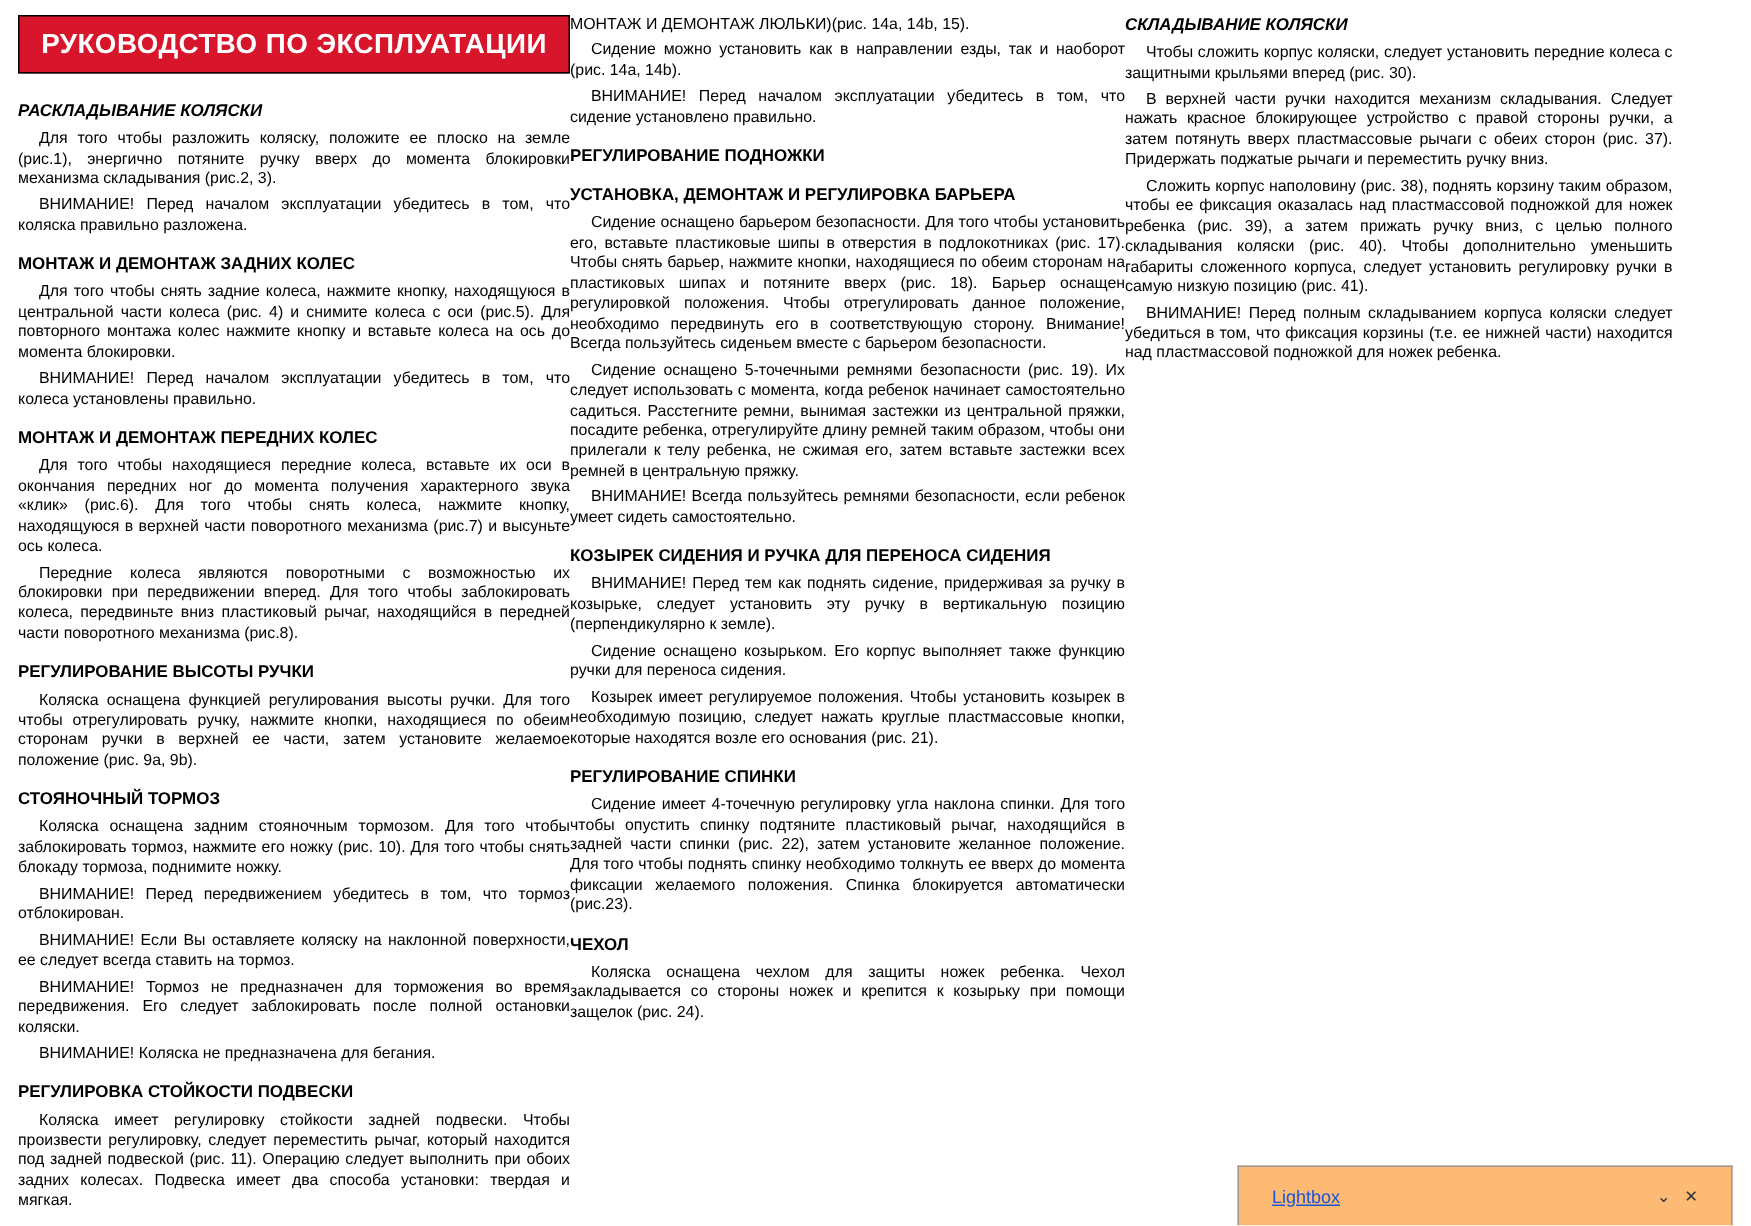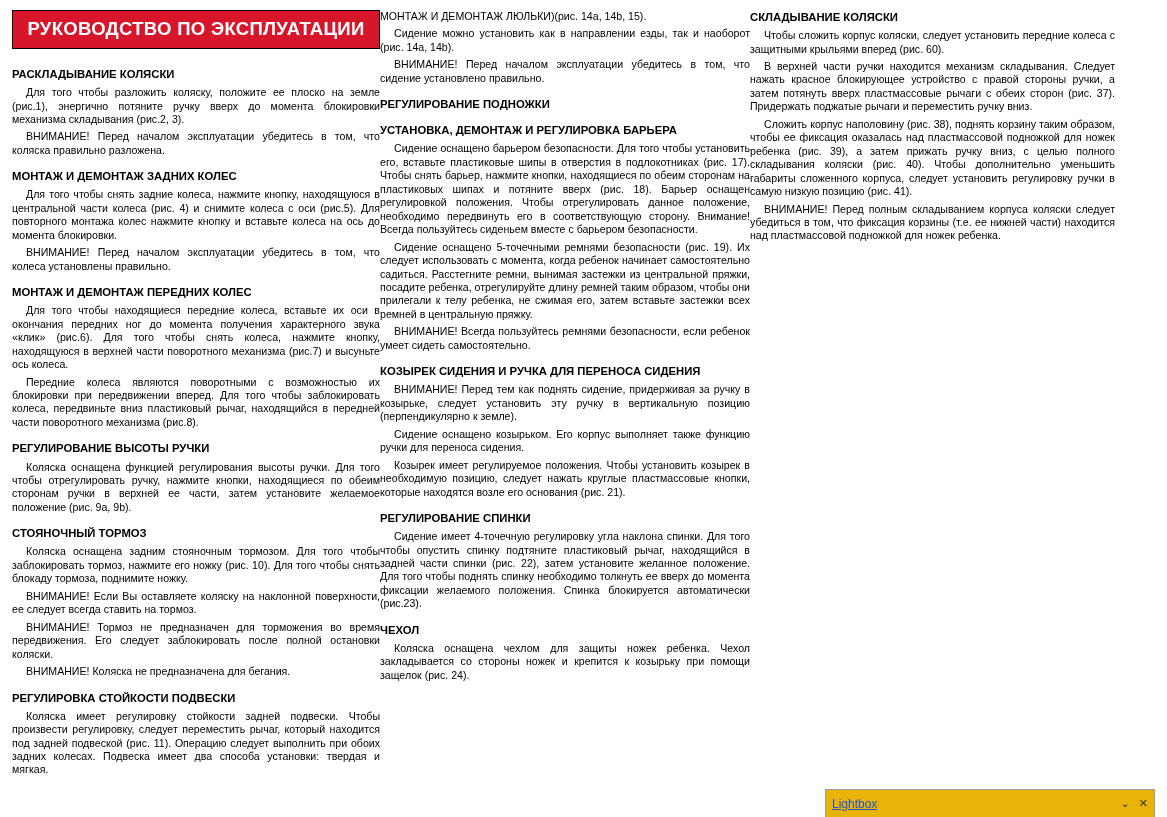--- a/index.html
+++ b/index.html
@@ -44,47 +44,47 @@
     padding: 7px 4px 8px 4px;
     margin-bottom: 18px;
   }
   h2.sec {
     font-size: 11.3px;
     font-weight: bold;
     margin: 12px 0 5px 0;
     line-height: 1.25;
     text-transform: uppercase;
   }
-  h2.sec.first { margin-top: 0; }
+  h2.sec.first { margin-top: 0; font-style: italic; }
   p.body {
     font-size: 10.6px;
     line-height: 1.27;
     margin: 0 0 4px 0;
     text-align: justify;
     text-indent: 14px;
     hyphens: auto;
   }
   p.body.noind { text-indent: 0; }
 
   .col2 .top-para { margin-top: 0; }
 
   
   .popup {
     position: absolute;
     right: 12px;
     bottom: 0px;
     width: 330px;
-    height: 28px;
+    height: 40px;
     border: 1px solid #9a9a9a;
     border-bottom: none;
-    background: #eab308;
+    background: #fdba74;
     box-sizing: border-box;
     display: flex;
     align-items: center;
-    padding: 0 6px;
+    padding: 0 22px;
   }
   .popup-title {
     color: #1a55d6;
     font-size: 12px;
     text-decoration: underline;
     flex: 1;
   }
   .popup-ctrls {
     display: flex;
     gap: 9px;
@@ -114,20 +114,21 @@
 
       <h2 class="sec">МОНТАЖ И ДЕМОНТАЖ  ПЕРЕДНИХ КОЛЕС</h2>
       <p class="body">Для того чтобы находящиеся передние  колеса, вставьте их оси в окончания передних ног до момента получения характерного звука «клик» (рис.6). Для того чтобы снять колеса, нажмите кнопку, находящуюся в верхней части поворотного механизма (рис.7) и высуньте ось колеса.</p>
       <p class="body">Передние  колеса являются поворотными с возможностью их блокировки при передвижении вперед. Для того чтобы заблокировать колеса, передвиньте вниз пластиковый рычаг, находящийся в передней части поворотного механизма (рис.8).</p>
 
       <h2 class="sec">РЕГУЛИРОВАНИЕ ВЫСОТЫ РУЧКИ</h2>
       <p class="body">Коляска оснащена функцией регулирования высоты ручки. Для того чтобы отрегулировать ручку, нажмите кнопки, находящиеся по обеим сторонам ручки в верхней ее части, затем установите желаемое положение (рис. 9а, 9b).</p>
 
       <h2 class="sec">СТОЯНОЧНЫЙ ТОРМОЗ</h2>
       <p class="body">Коляска оснащена задним стояночным тормозом. Для того чтобы заблокировать тормоз, нажмите его ножку (рис. 10). Для того чтобы снять блокаду тормоза, поднимите ножку.</p>
+      <p class="body">ВНИМАНИЕ! Перед передвижением убедитесь в том, что тормоз отблокирован.</p>
       <p class="body">ВНИМАНИЕ! Если Вы оставляете коляску на наклонной поверхности, ее следует всегда ставить на тормоз.</p>
       <p class="body">ВНИМАНИЕ! Тормоз не предназначен для торможения во время передвижения. Его следует заблокировать после полной остановки коляски.</p>
       <p class="body">ВНИМАНИЕ! Коляска не предназначена для бегания.</p>
 
       <h2 class="sec">РЕГУЛИРОВКА СТОЙКОСТИ ПОДВЕСКИ</h2>
       <p class="body">Коляска имеет регулировку стойкости задней подвески. Чтобы произвести регулировку, следует переместить рычаг, который находится под задней подвеской (рис. 11). Операцию следует выполнить при обоих задних колесах. Подвеска имеет два способа установки: твердая и мягкая.</p>
 
     </div>
 
     <div class="col col2">
@@ -151,21 +152,21 @@
       <h2 class="sec">РЕГУЛИРОВАНИЕ СПИНКИ</h2>
       <p class="body">Сидение имеет 4-точечную регулировку угла наклона спинки. Для того чтобы опустить спинку подтяните пластиковый рычаг, находящийся в задней части спинки (рис. 22), затем установите желанное положение. Для того чтобы поднять спинку необходимо толкнуть ее вверх до момента фиксации желаемого положения. Спинка блокируется автоматически (рис.23).</p>
 
       <h2 class="sec">ЧЕХОЛ</h2>
       <p class="body">Коляска оснащена чехлом для защиты ножек ребенка. Чехол закладывается со стороны ножек и крепится к козырьку при помощи защелок (рис. 24).</p>
 
     </div>
 
     <div class="col col3">
       <h2 class="sec first">СКЛАДЫВАНИЕ КОЛЯСКИ</h2>
-      <p class="body">Чтобы сложить корпус коляски, следует установить передние колеса с защитными крыльями вперед (рис. 60).</p>
+      <p class="body">Чтобы сложить корпус коляски, следует установить передние колеса с защитными крыльями вперед (рис. 30).</p>
       <p class="body">В верхней части ручки находится механизм складывания. Следует нажать красное блокирующее устройство с правой стороны ручки, а затем потянуть вверх пластмассовые рычаги с обеих сторон (рис. 37). Придержать поджатые рычаги и переместить ручку вниз.</p>
       <p class="body">Сложить корпус наполовину (рис. 38), поднять корзину таким образом, чтобы ее фиксация оказалась над пластмассовой подножкой для ножек ребенка (рис. 39), а затем прижать ручку вниз, с целью полного складывания  коляски  (рис. 40). Чтобы дополнительно уменьшить габариты сложенного корпуса, следует установить регулировку ручки в самую низкую позицию (рис. 41).</p>
       <p class="body">ВНИМАНИЕ! Перед полным складыванием корпуса коляски следует убедиться в том, что фиксация корзины (т.е. ее нижней части) находится над пластмассовой подножкой для ножек ребенка.</p>
     </div>
 
   </div>
 
   <div class="popup">
     <span class="popup-title">Lightbox</span>
     <span class="popup-ctrls">

